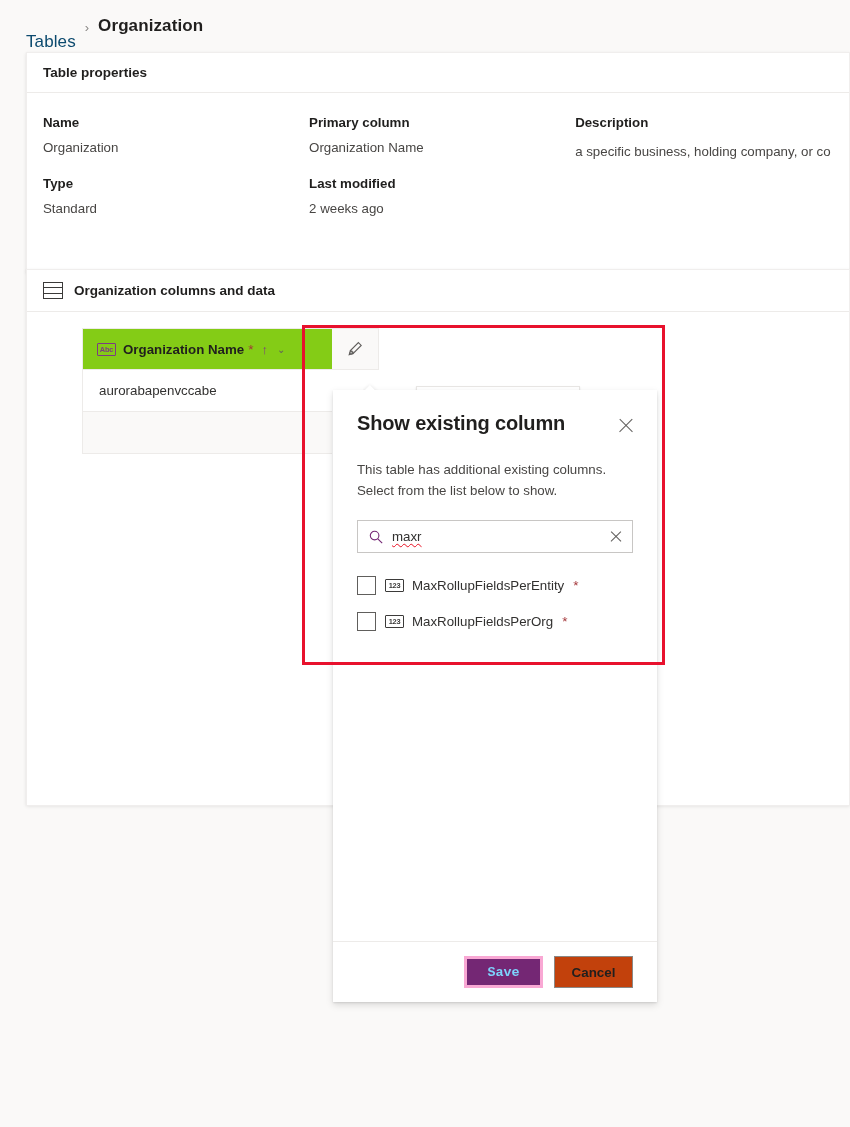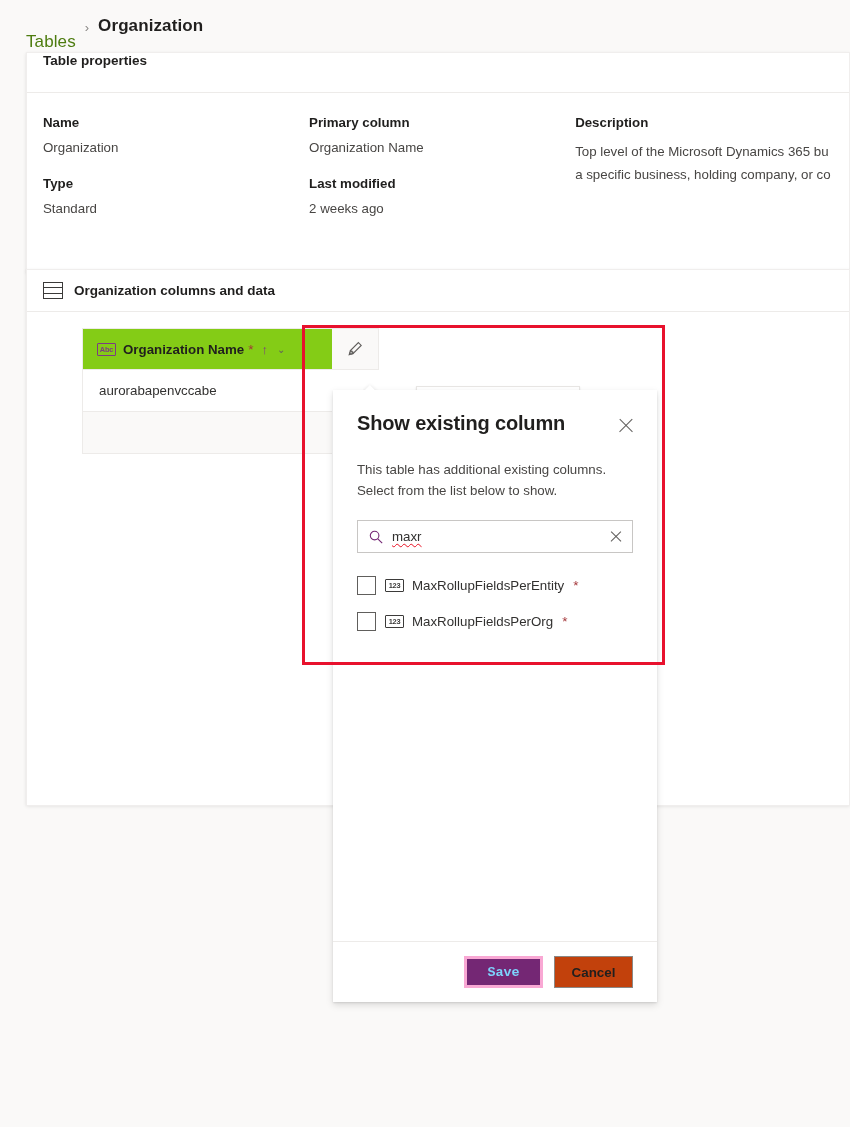--- a/index.html
+++ b/index.html
@@ -21,21 +21,21 @@
     position: absolute;
     left: 26px;
     top: 2px;
     height: 48px;
     display: flex;
     align-items: center;
     gap: 9px;
   }
   .bc-link {
     font-size: 17px;
-    color: #4d7c0f;
+    color: #0c4a6e;
     letter-spacing: .1px;
     margin-top: 32px;
   }
   .bc-sep {
     font-size: 13px;
     color: #8a8886;
     transform: translateY(1px);
   }
   .bc-current {
     font-size: 17px;
@@ -54,21 +54,21 @@
   }
   #props-card {
     left: 26px;
     top: 52px;
     width: 824px;
     height: 221px;
   }
   .card-head {
     height: 40px;
     display: flex;
-    align-items: flex-start;
+    align-items: center;
     padding: 0 0 0 16px;
     border-bottom: 1px solid #edebe9;
     box-sizing: border-box;
   }
   .card-head-title {
     font-size: 13.5px;
     font-weight: bold;
     color: #201f1e;
   }
   .props-body {
@@ -492,21 +492,20 @@
       <div class="prop-value last">Standard</div>
     </div>
     <div class="prop-col">
       <div class="prop-label">Primary column</div>
       <div class="prop-value">Organization Name</div>
       <div class="prop-label">Last modified</div>
       <div class="prop-value last">2 weeks ago</div>
     </div>
     <div class="prop-col desc">
       <div class="prop-label">Description</div>
-      <div class="desc-text">Top level of the Microsoft Dynamics 365 bu</div>
       <div class="desc-text">a specific business, holding company, or co</div>
     </div>
   </div>
 </div>
 
 <div class="card" id="grid-card">
   <div class="grid-head">
     <span class="table-icon"></span>
     <span class="grid-head-title">Organization columns and data</span>
   </div>

